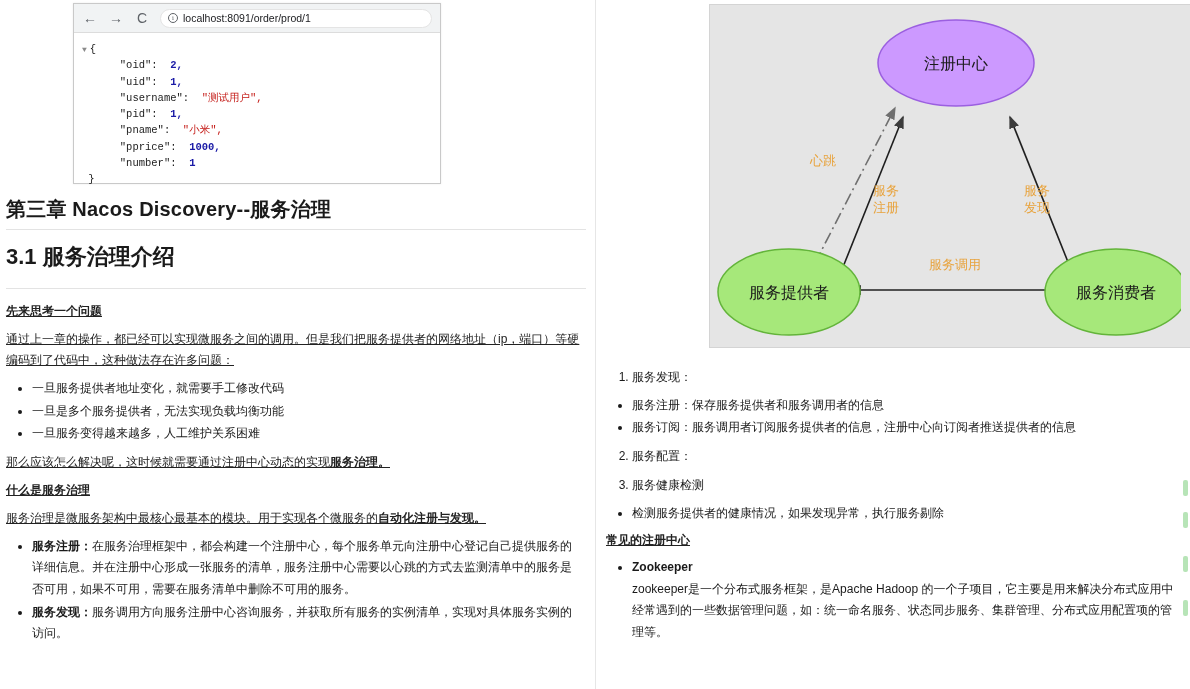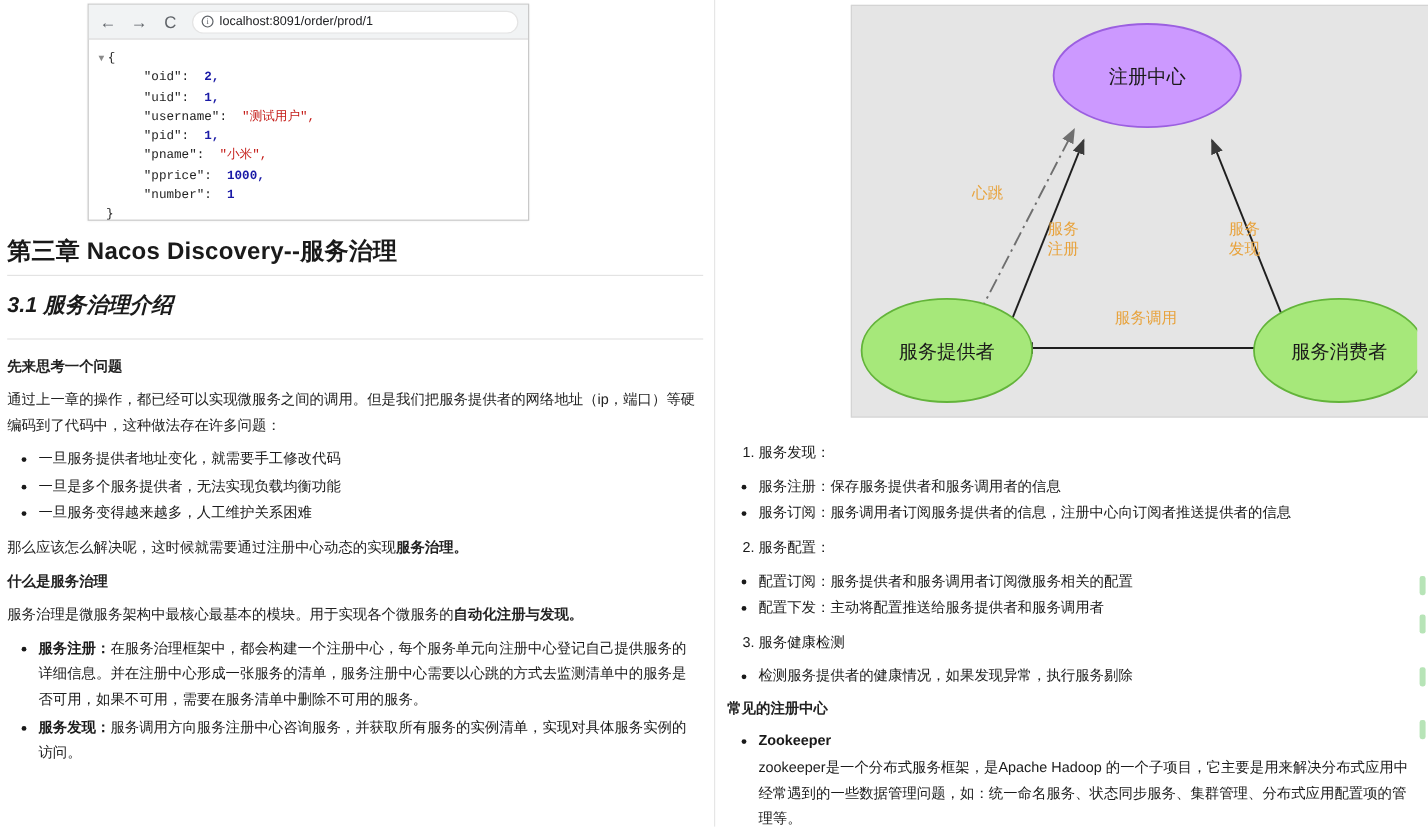--- a/index.html
+++ b/index.html
@@ -107,30 +107,30 @@
     font-weight: bold;
     margin: 6px 0 4px 0;
     letter-spacing: .2px;
   }
   .rule {
     border: none;
     border-top: 1px solid #e3e3e3;
     margin: 6px 0 12px 0;
   }
   h2.sec {
-    font-size: 18px;
+    font-size: 22px;
     font-weight: bold;
     margin: 10px 0 16px 0;
-    font-style: italic;
   }
   .p {
     font-size: 12px;
     line-height: 1.75;
     margin: 7px 0;
     color: #222;
+    text-decoration: underline;
   }
   .b { font-weight: bold; }
   ul.bul {
     margin: 6px 0 6px 0;
     padding-left: 22px;
   }
   ul.bul li {
     font-size: 12px;
     line-height: 1.8;
     margin: 1px 4px;
@@ -272,24 +272,20 @@
         <li>服务发现：</li>
       </ol>
       <ul class="bul">
         <li><span>服务注册：</span><span>保存服务提供者和服务调用者的信息</span></li>
         <li><span>服务订阅：</span><span>服务调用者订阅服务提供者的信息，注册中心向订阅者推送提供者的信息</span></li>
       </ul>
 
       <ol class="num-list" start="2">
         <li>服务配置：</li>
       </ol>
-      <ul class="bul">
-        <li><span>配置订阅：</span><span>服务提供者和服务调用者订阅微服务相关的配置</span></li>
-        <li><span>配置下发：</span><span>主动将配置推送给服务提供者和服务调用者</span></li>
-      </ul>
 
       <ol class="num-list" start="3">
         <li>服务健康检测</li>
       </ol>
       <ul class="bul">
         <li>检测服务提供者的健康情况，如果发现异常，执行服务剔除</li>
       </ul>
 
       <div class="p b">常见的注册中心</div>
       <ul class="bul">

